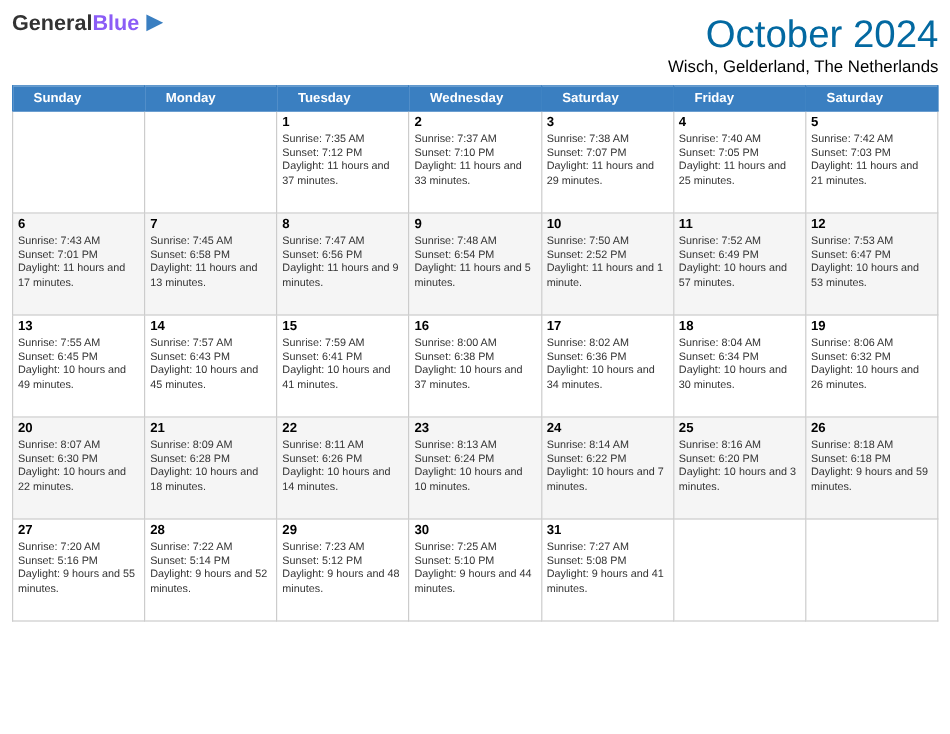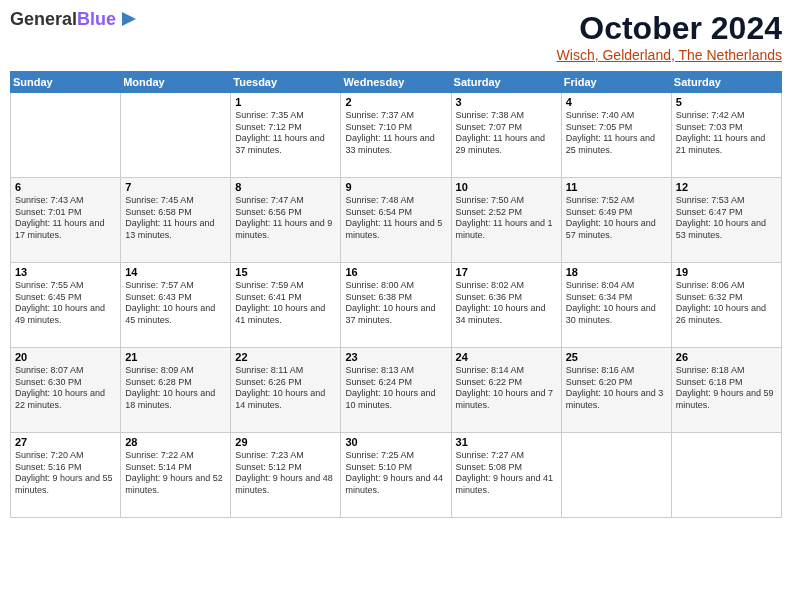--- a/index.html
+++ b/index.html
@@ -31,37 +31,36 @@
       font-weight: bold;
       line-height: 1.1;
     }
     .logo-general { color: #333; }
     .logo-blue { color: #8b5cf6; }
     .title-block {
       text-align: right;
     }
     .month-title {
       font-size: 32px;
-      font-weight: bold;
-      color: #0f172a;
+      font-weight: normal;
+      color: #0369a1;
     }
     .location {
       font-size: 14px;
-      color: #c2410c;
-      text-decoration: underline;
+      color: #000000;
     }
     .calendar {
       width: 100%;
       border-collapse: collapse;
       font-size: 9.5px;
     }
     .calendar th {
       background: #3a7fc1;
       color: #fff;
-      padding: 4px 2px;
+      padding: 4px 17px;
       text-align: left;
       font-size: 11px;
       font-weight: bold;
       border: 1px solid #3a7fc1;
     }
     .calendar td {
       border: 1px solid #ccc;
       vertical-align: top;
       padding: 3px 4px;
       width: 110px;

